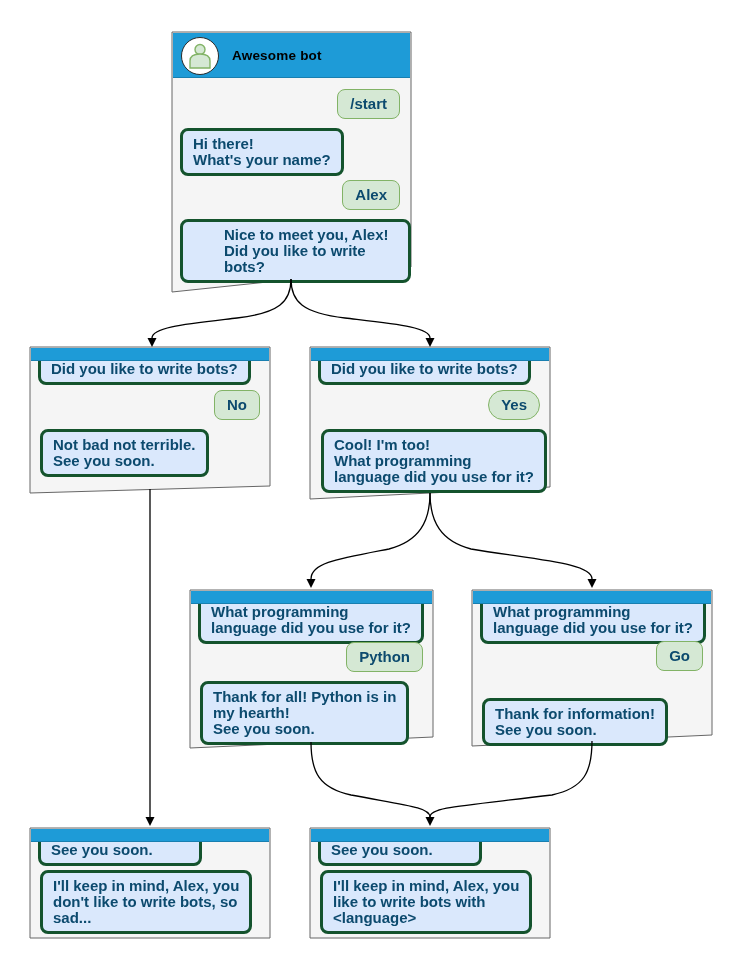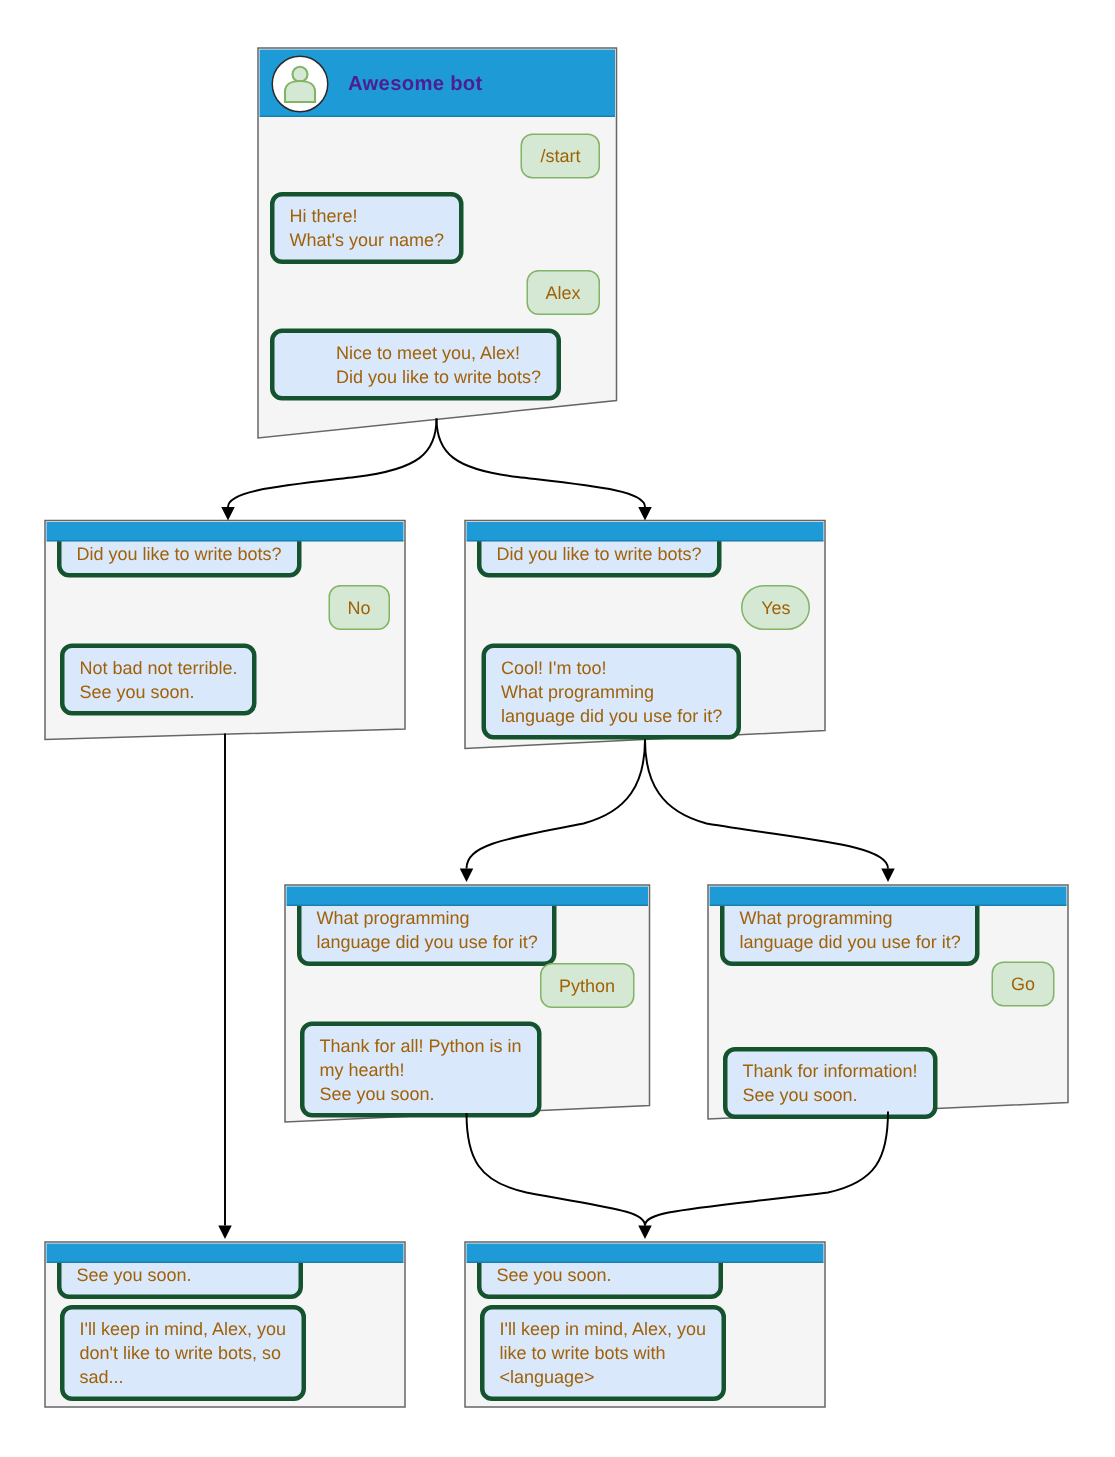--- a/index.html
+++ b/index.html
@@ -14,35 +14,35 @@
   .window { position:absolute; z-index:1; }
 
   .titlebar {
     position:absolute; left:1px; right:1px; top:1px;
     background:#1E9BD7; z-index:3;
     box-shadow: inset 0 -1px 0 rgba(0,0,0,0.18);
   }
   .titlebar.small { height:13px; }
   .titlebar.large {
     height:45px; display:flex; align-items:center;
-    padding-left:8px; color:#4c1d95; font-weight:bold; font-size:13.5px;
+    padding-left:8px; color:#000000; font-weight:bold; font-size:13.5px;
   }
   .titlebar.large .title-text { margin-left:13px; letter-spacing:0.2px; }
 
   .avatar {
     width:38px; height:38px; border-radius:50%;
     background:#ffffff; border:1.5px solid #2b2b2b;
     display:flex; align-items:center; justify-content:center;
     box-sizing:border-box; flex:0 0 auto;
   }
 
   .bubble {
-    position:absolute; font-size:12px; line-height:16px; color:#a16207;
+    position:absolute; font-size:15px; line-height:16px; color:#0c4a6e;
     white-space:pre-line; border-radius:8px; padding:5px 10px;
-    z-index:2; box-sizing:border-box;
+    z-index:2; box-sizing:border-box;font-weight:bold;
   }
   .bubble.bot  { background:#DAE8FC; border:3px solid #14532d; }
   .bubble.user { background:#D5E8D4; border:1px solid #82B366;
                  text-align:center; min-width:40px; padding:6px 12px; }
 </style>
 </head>
 <body>
 
 <svg id="shapes" class="layer" width="743" height="971" viewBox="0 0 743 971">
   <path d="M172,32 H411 V267 L172,292 Z" fill="#F5F5F5" stroke="#666666" stroke-width="1"></path>

